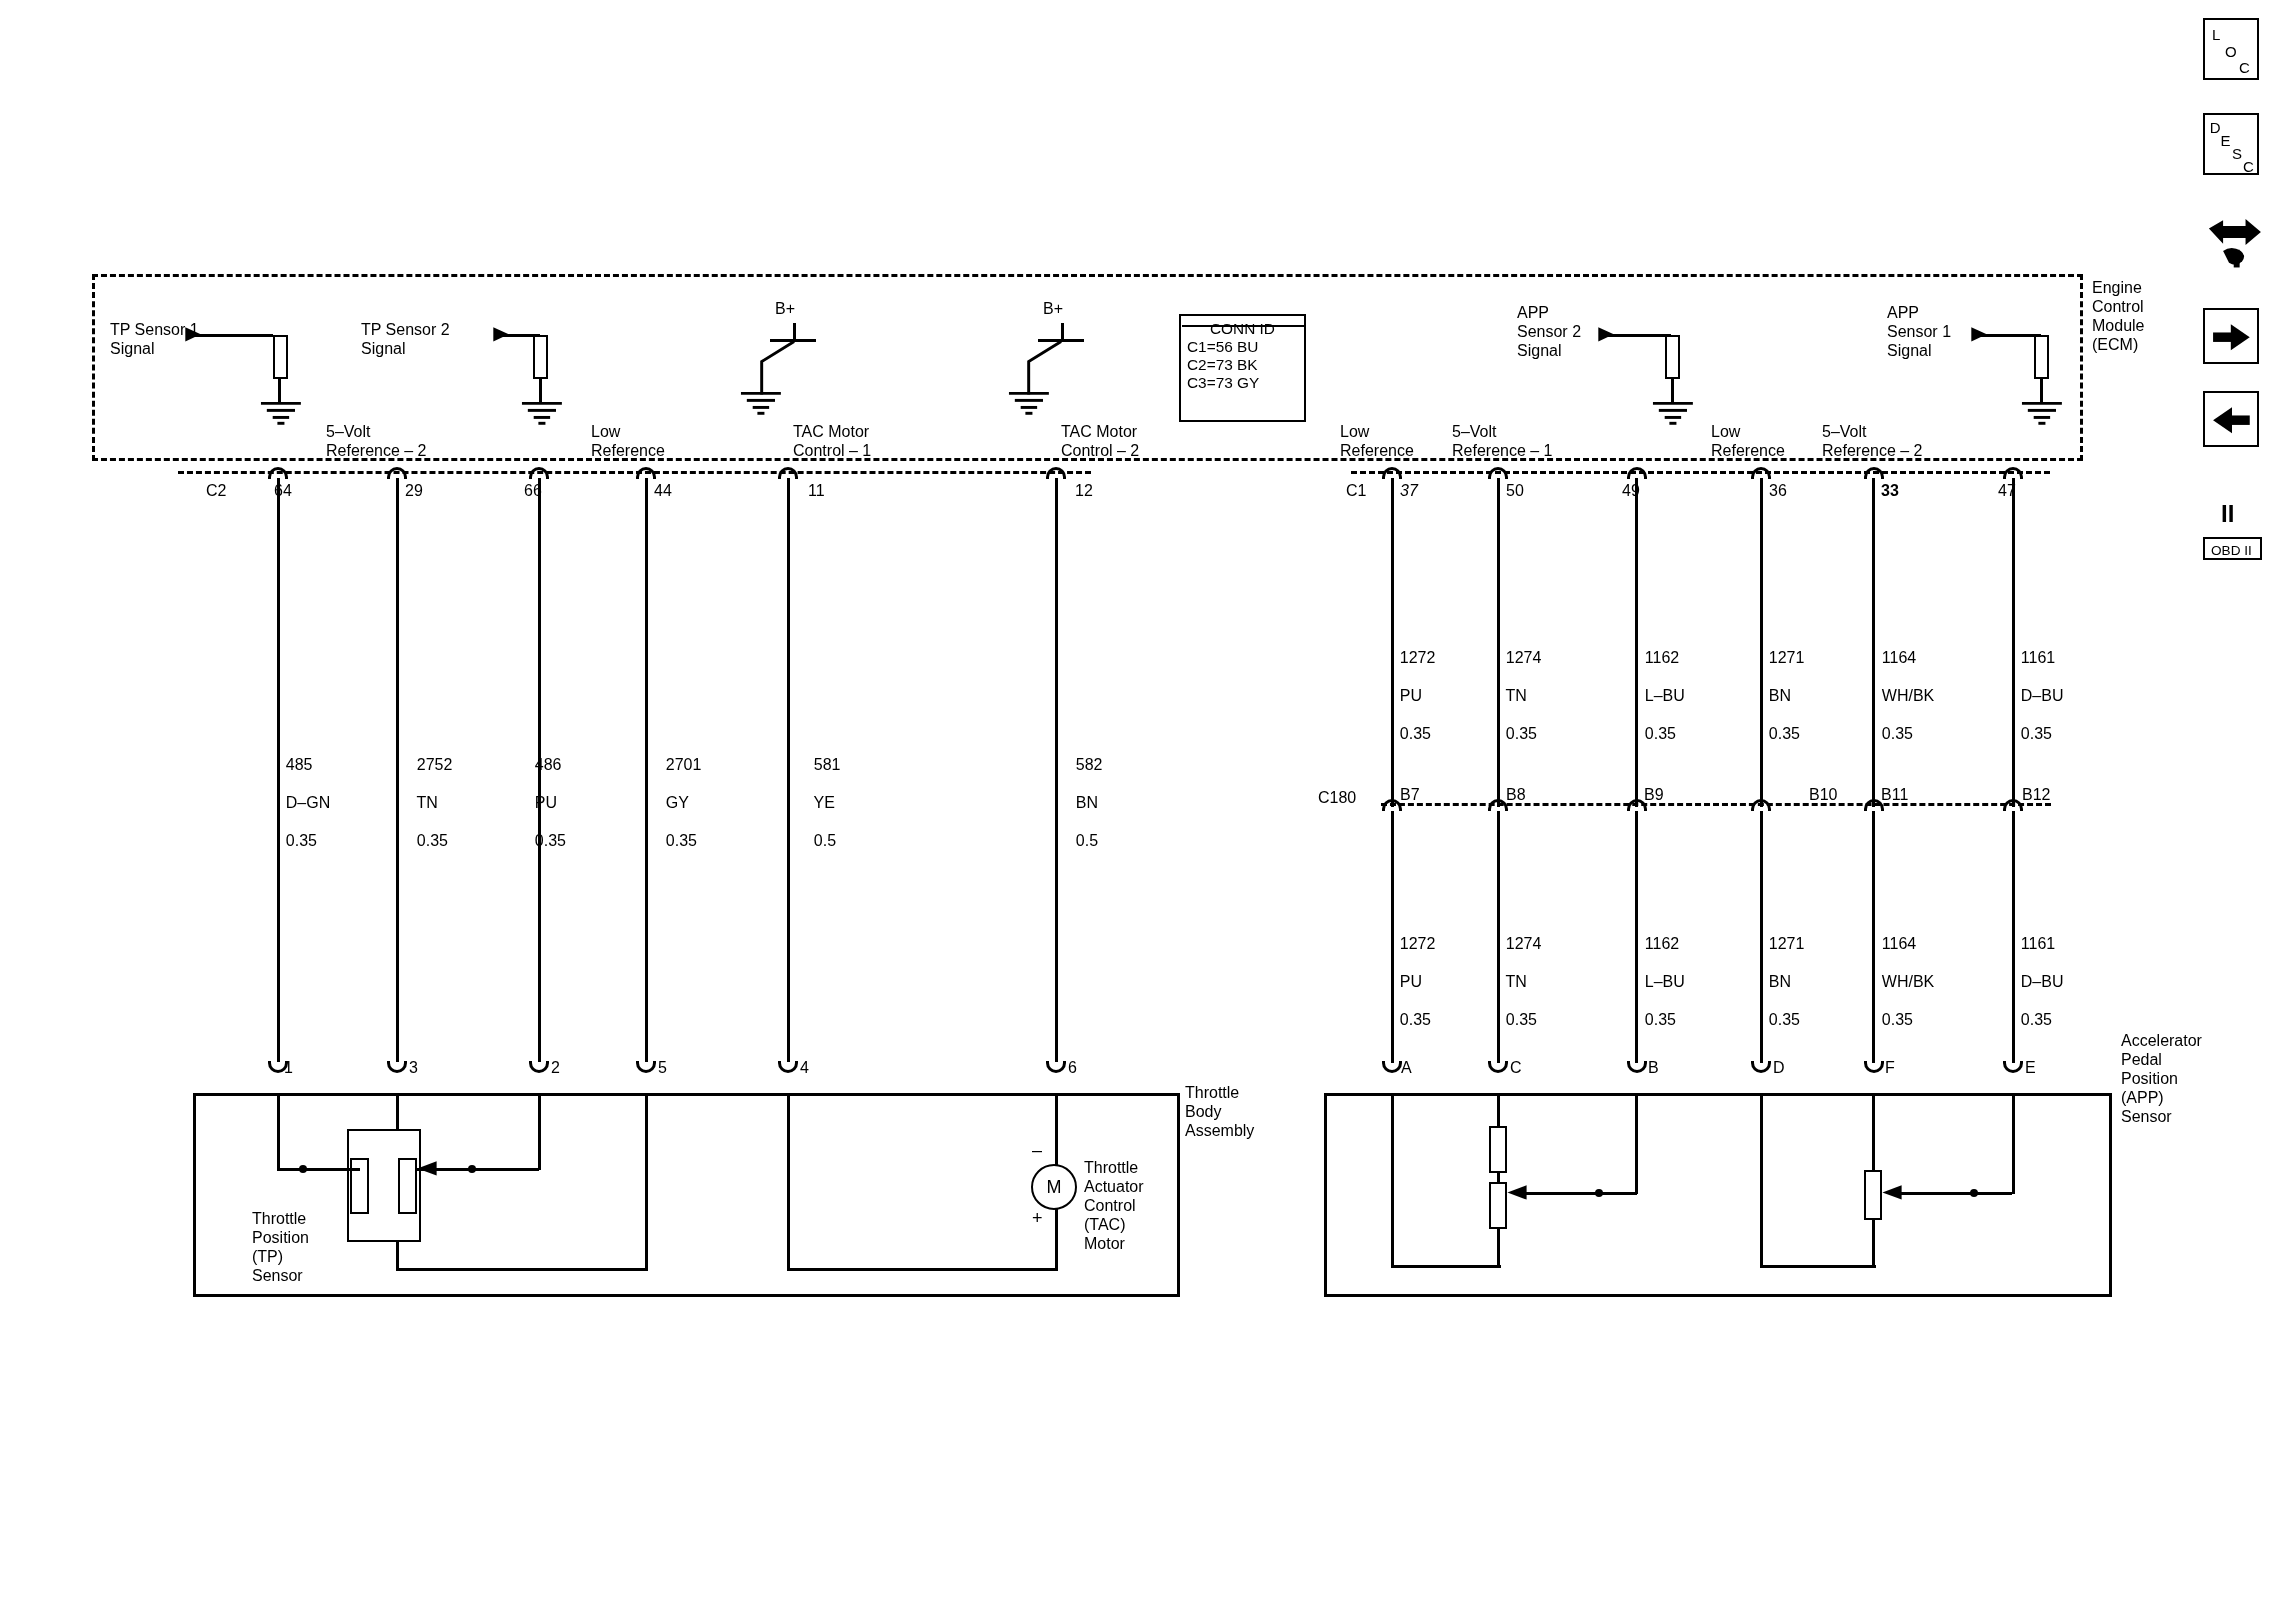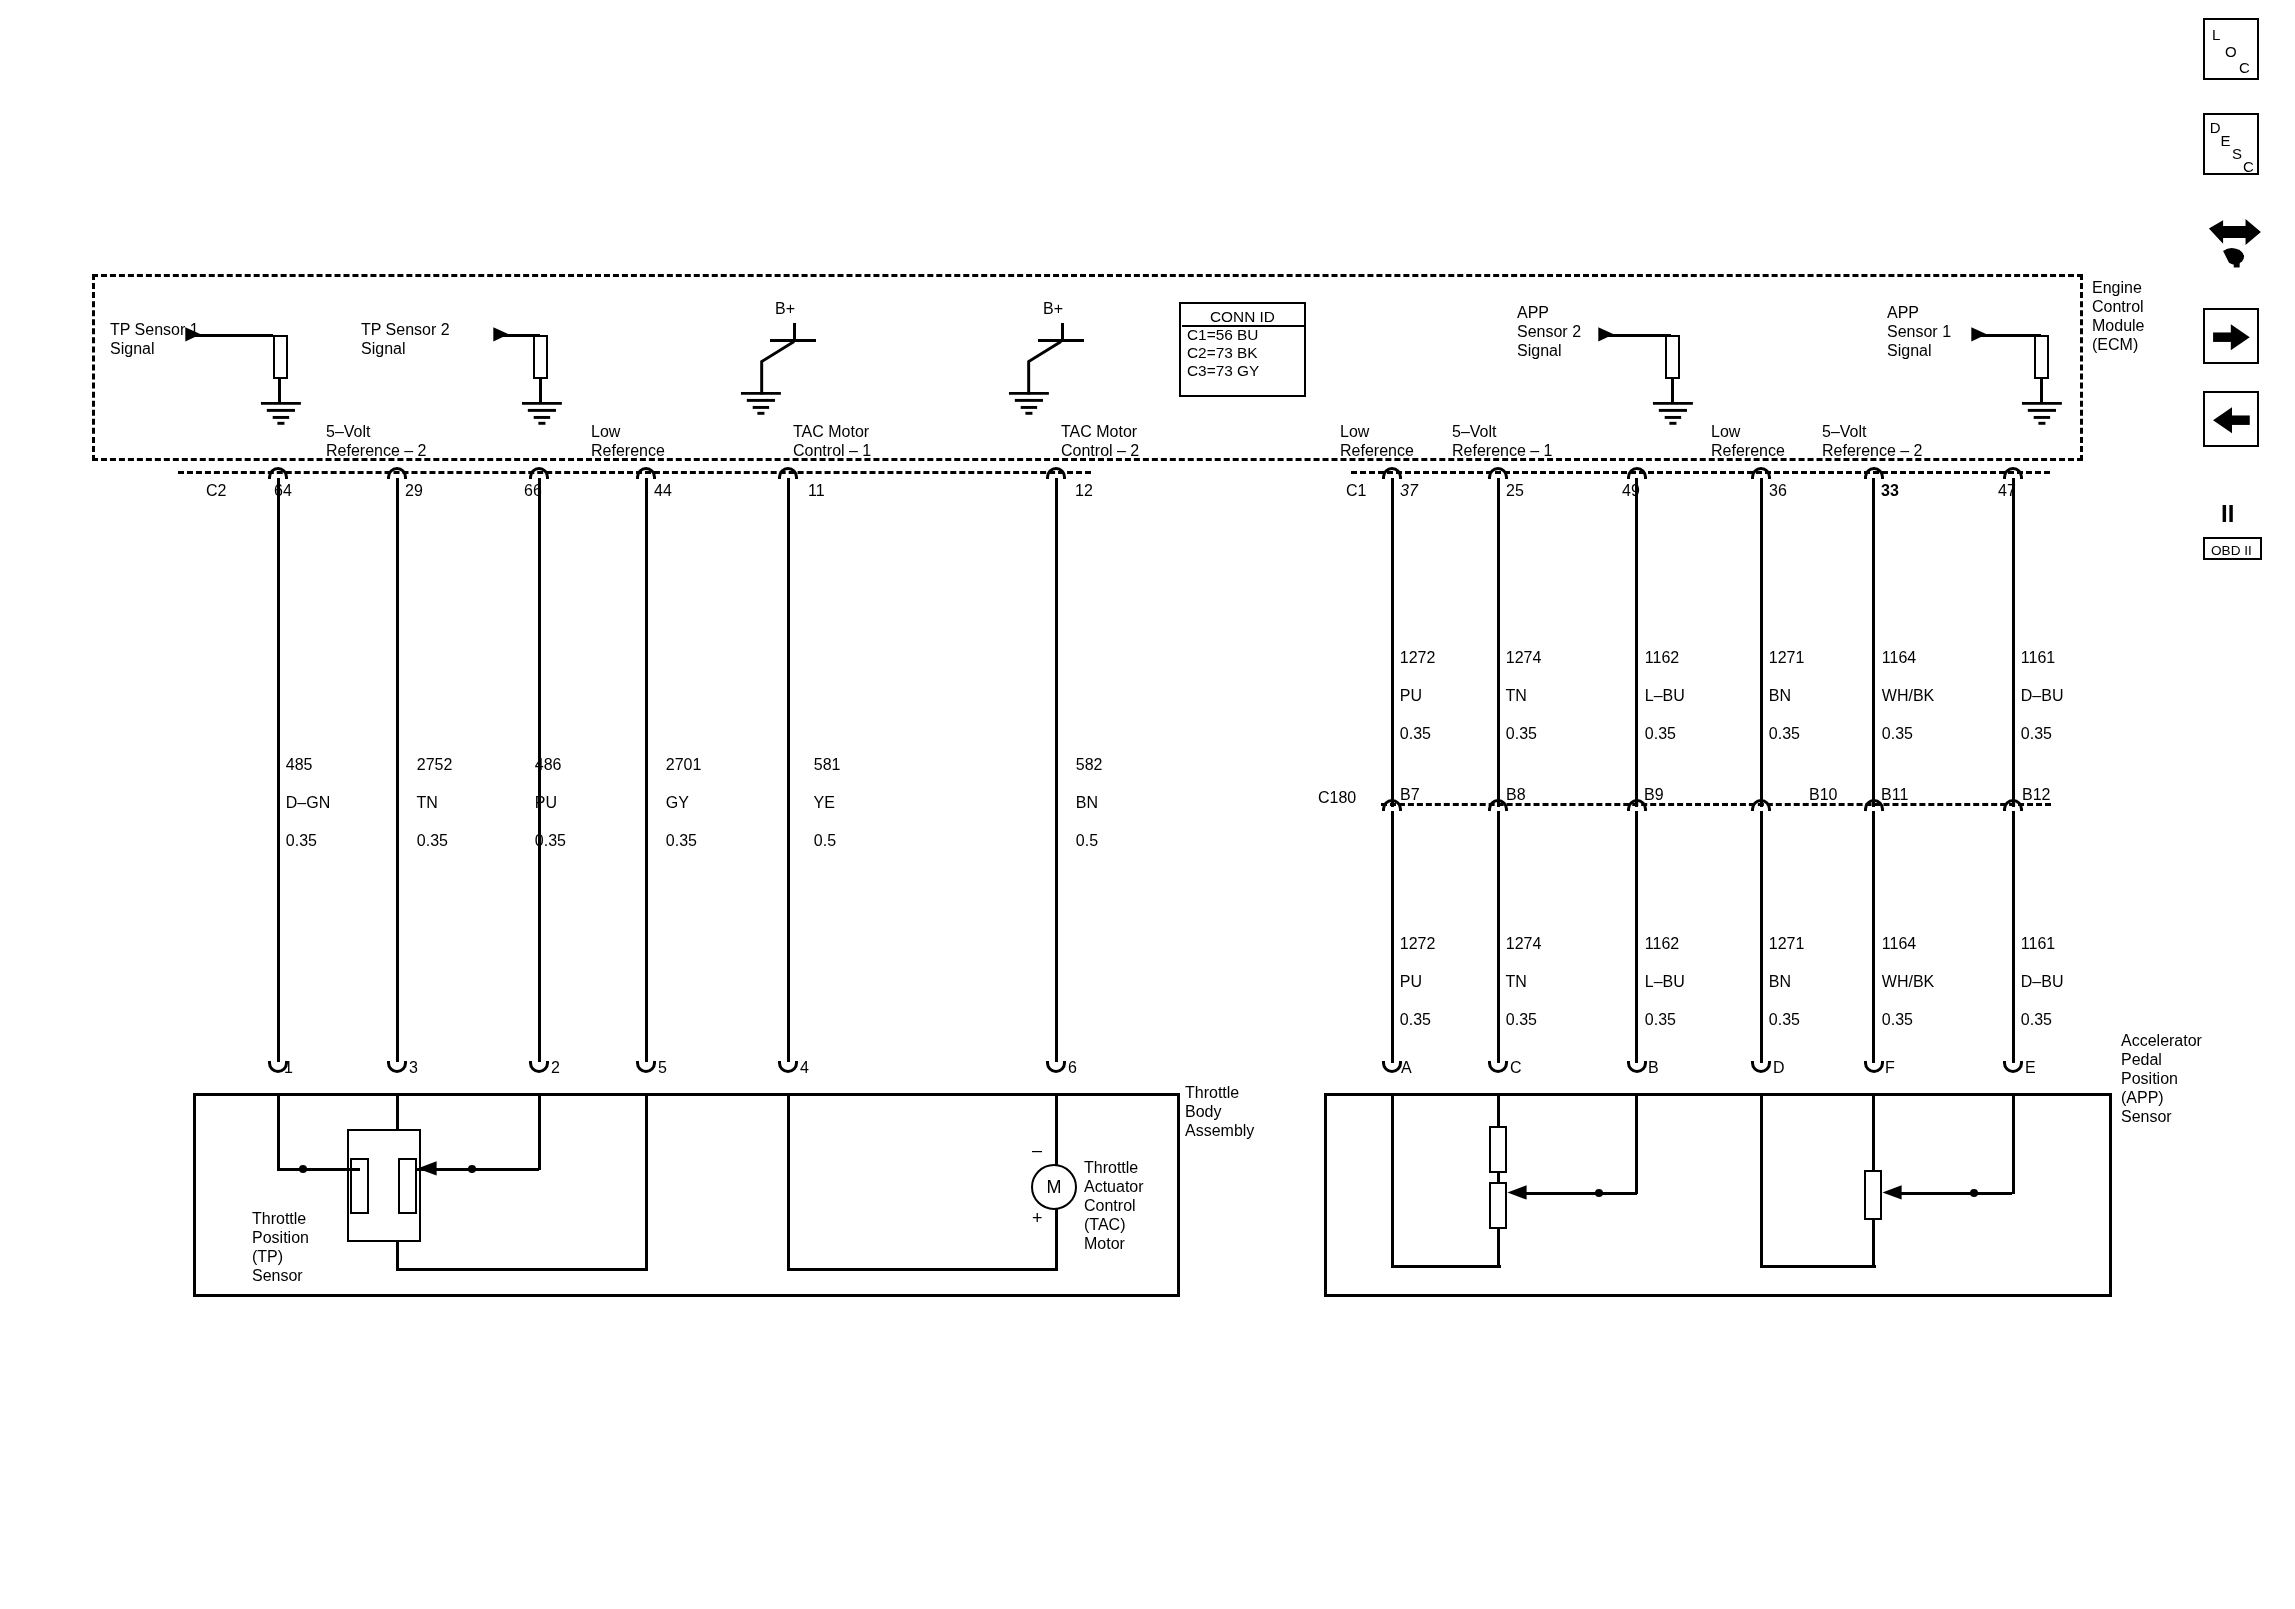--- a/index.html
+++ b/index.html
@@ -133,21 +133,21 @@
 
   <div class="dash-h" style="left:178px; top:471px; width:913px;"></div>
   <div class="txt" style="left:206px; top:481px;">C2</div>
 
   <div class="dash-h" style="left:1351px; top:471px; width:699px;"></div>
   <div class="txt" style="left:1346px; top:481px;">C1</div>
 
   <div class="dash-h" style="left:1381px; top:803px; width:670px;"></div>
   <div class="txt" style="left:1318px; top:788px;">C180</div>
 
-  <div class="conn-box" style="left:1179px; top:302px; width:127px; height:95px;">
+  <div class="conn-box" style="left:1179px; top:314px; width:127px; height:108px;">
     <div style="text-align:center;">CONN ID</div>
     <div>C1=56 BU</div>
     <div>C2=73 BK</div>
     <div>C3=73 GY</div>
   </div>
   <div class="line-h" style="left:1182px; top:325px; width:123px; height:2.4px;"></div>
 
   <div class="txt" style="left: 110px; top: 320px; white-space: pre;">TP Sensor 1
 Signal</div>
   <div class="line-h" style="left:193px; top:334px; width:80px;"></div>
@@ -374,21 +374,21 @@
 Reference – 1</div>
   <div class="txt" style="left: 1711px; top: 422px; white-space: pre;">Low
 Reference</div>
   <div class="txt" style="left: 1822px; top: 422px; white-space: pre;">5–Volt
 Reference – 2</div>
 
   <div class="pinarc" style="left:1382px; top:467px;"></div>
   <div class="txt" style="left:1400px; top:481px;font-style:italic;">37</div>
 
   <div class="pinarc" style="left:1488px; top:467px;"></div>
-  <div class="txt" style="left:1506px; top:481px;">25</div>
+  <div class="txt" style="left:1506px; top:481px;">50</div>
 
   <div class="pinarc" style="left:1627px; top:467px;"></div>
   <div class="txt" style="left:1622px; top:481px;">49</div>
 
   <div class="pinarc" style="left:1751px; top:467px;"></div>
   <div class="txt" style="left:1769px; top:481px;">36</div>
 
   <div class="pinarc" style="left:1864px; top:467px;"></div>
   <div class="txt" style="left:1881px; top:481px;font-weight:bold;">33</div>
 

